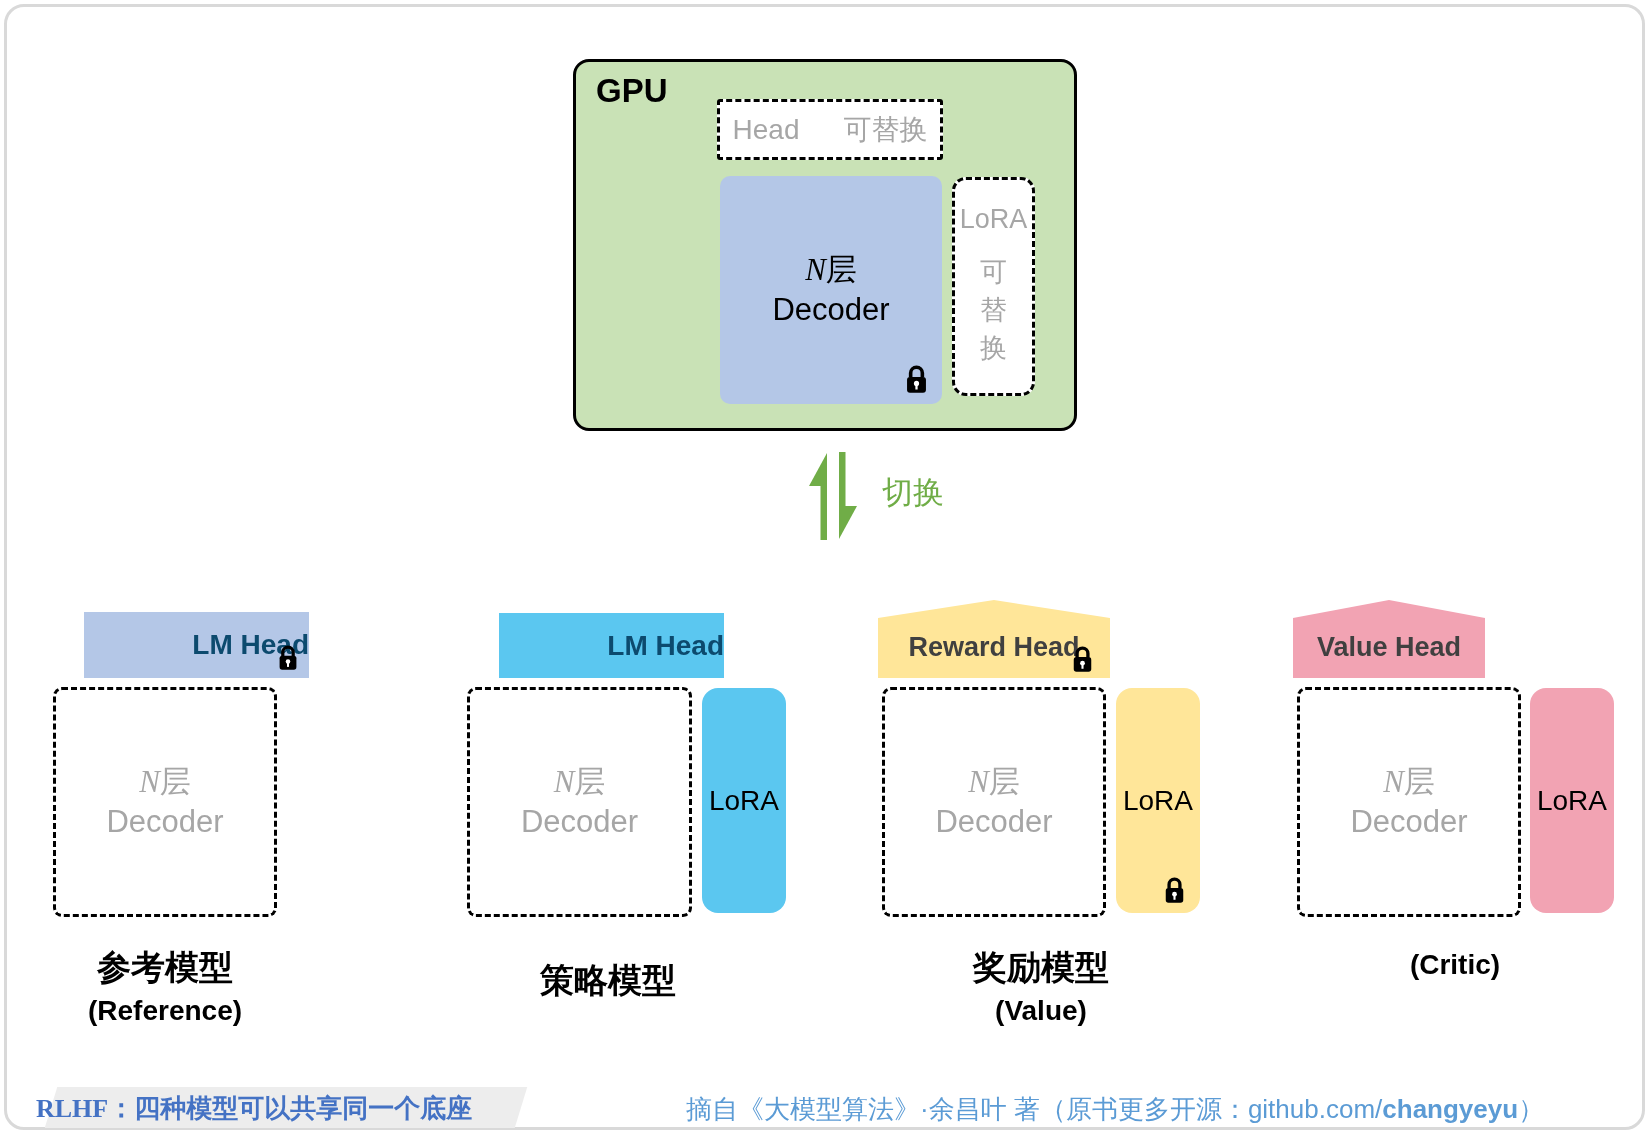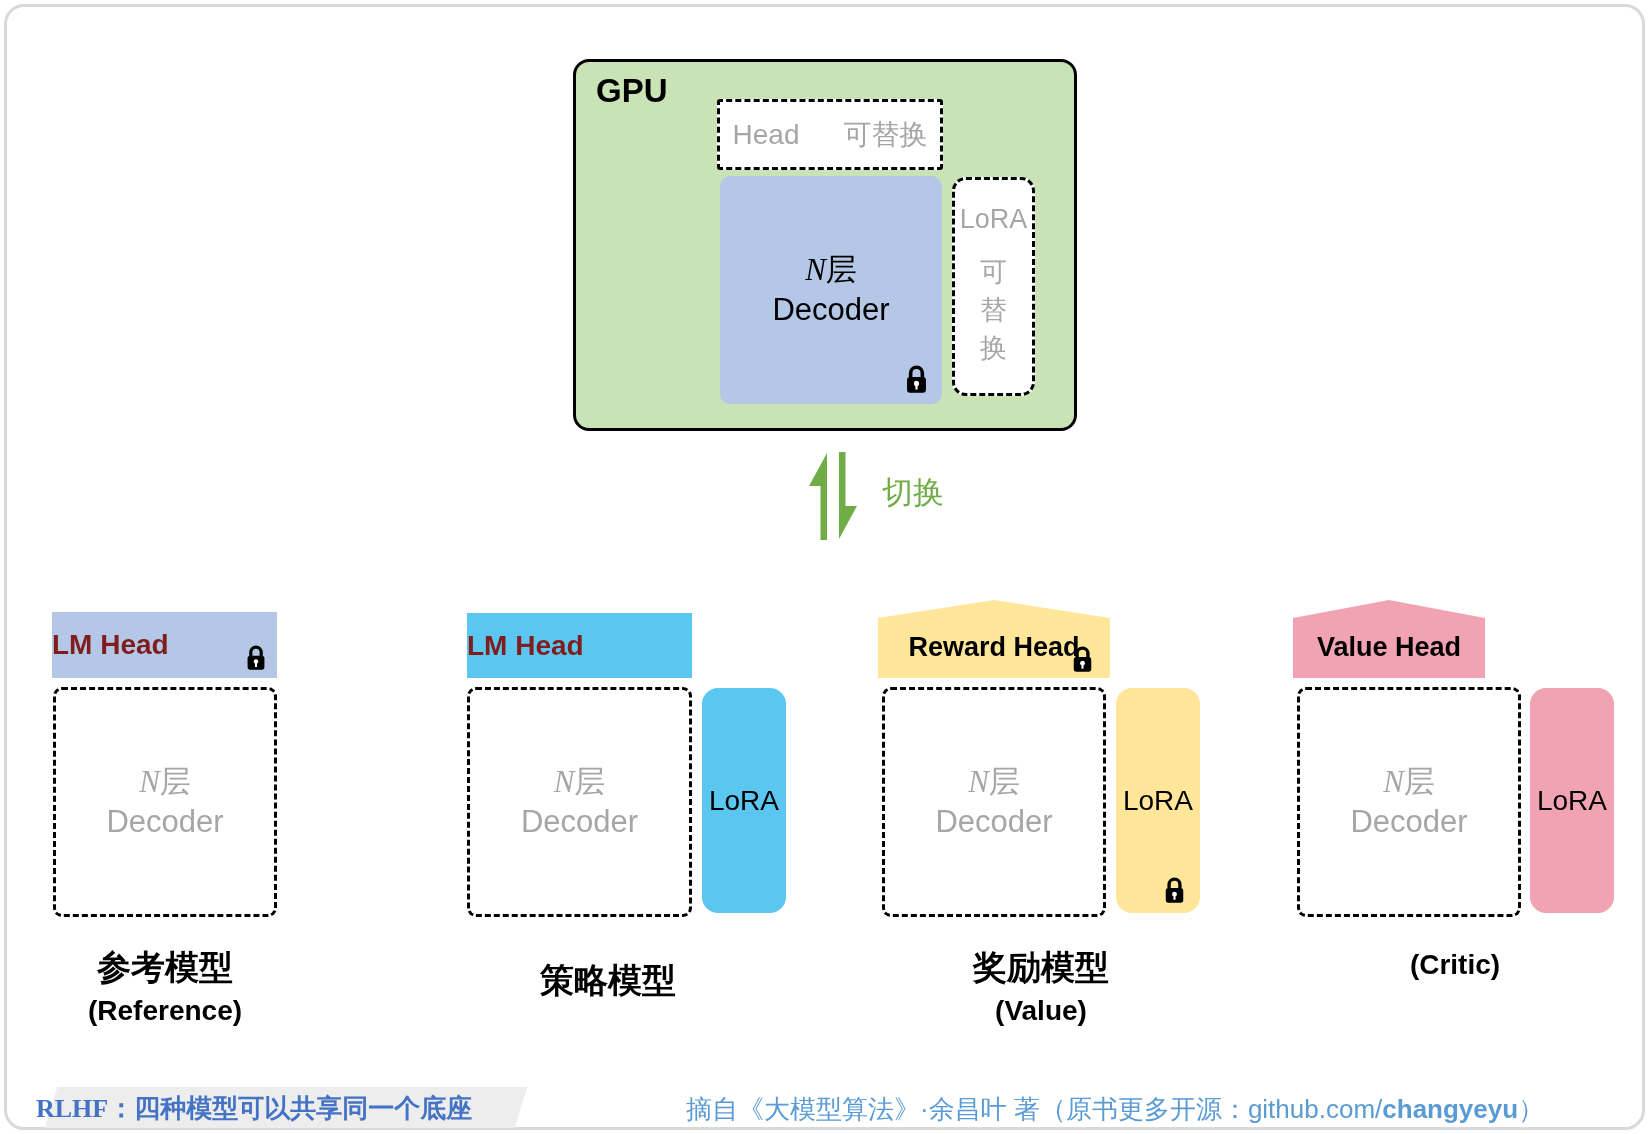--- a/index.html
+++ b/index.html
@@ -14,21 +14,21 @@
     border:3px solid #d9d9d9; border-radius:20px; pointer-events:none;
   }
 
   
   .gpu {
     position:absolute; left:573px; top:59px; width:504px; height:372px;
     background:var(--gpu-green); border:3px solid #000; border-radius:16px;
   }
   .gpu-label { position:absolute; left:20px; top:10px; font-size:33px; font-weight:bold; color:#000; }
   .gpu-head {
-    position:absolute; left:141px; top:37px; width:226px; height:71px;
+    position:absolute; left:141px; top:37px; width:226px; height:61px;
     background:#fff; border:3px dashed #000; border-radius:3px;
     display:flex; align-items:center; justify-content:center; gap:44px;
     font-size:28px; color:var(--gray-text);
   }
   .gpu-decoder {
     position:absolute; left:144px; top:114px; width:222px; height:228px;
     background:var(--periwinkle); border-radius:10px;
     display:flex; flex-direction:column; align-items:center; justify-content:center;
     font-size:31px; color:#000; line-height:40px;
   }
@@ -41,28 +41,28 @@
   .gpu-lora .vchars { margin-top:18px; display:flex; flex-direction:column; align-items:center; line-height:38px; }
 
   .nvar { font-family:"Liberation Serif", serif; font-style:italic; font-weight:normal; }
 
   
   .switch-arrows { position:absolute; left:806px; top:450px; width:56px; height:92px; }
   .switch-label { position:absolute; left:882px; top:472px; font-size:31px; color:var(--green-accent); }
 
   
   .head-rect {
-    position:absolute; display:flex; align-items:center; justify-content:flex-start;
-    font-size:28px; font-weight:bold; color:#7f1d1d;
+    position:absolute; display:flex; align-items:center; justify-content:flex-end;
+    font-size:28px; font-weight:bold; color:#0c4a6e;margin-left:32px;
   }
   .c1-head { left:52px;  top:612px; width:225px; height:66px; background:var(--periwinkle); }
   .c2-head { left:467px; top:613px; width:225px; height:65px; background:var(--cyan); }
   .head-pent {
     position:absolute; display:flex; align-items:center; justify-content:center;
-    font-size:27px; font-weight:bold; color:#000000; padding-top:16px;
+    font-size:27px; font-weight:bold; color:#404040; padding-top:16px;
     clip-path:polygon(0 23%, 50% 0, 100% 23%, 100% 100%, 0 100%);
   }
   .c3-head { left:878px;  top:600px; width:232px; height:78px; background:var(--yellow); }
   .c4-head { left:1293px; top:600px; width:192px; height:78px; background:var(--pink); }
 
   .dec-ghost {
     position:absolute; top:687px; width:224px; height:230px;
     background:#fff; border:3px dashed #000; border-radius:9px;
     display:flex; flex-direction:column; align-items:center; justify-content:center;
     font-size:31px; color:var(--gray-text); line-height:40px;

